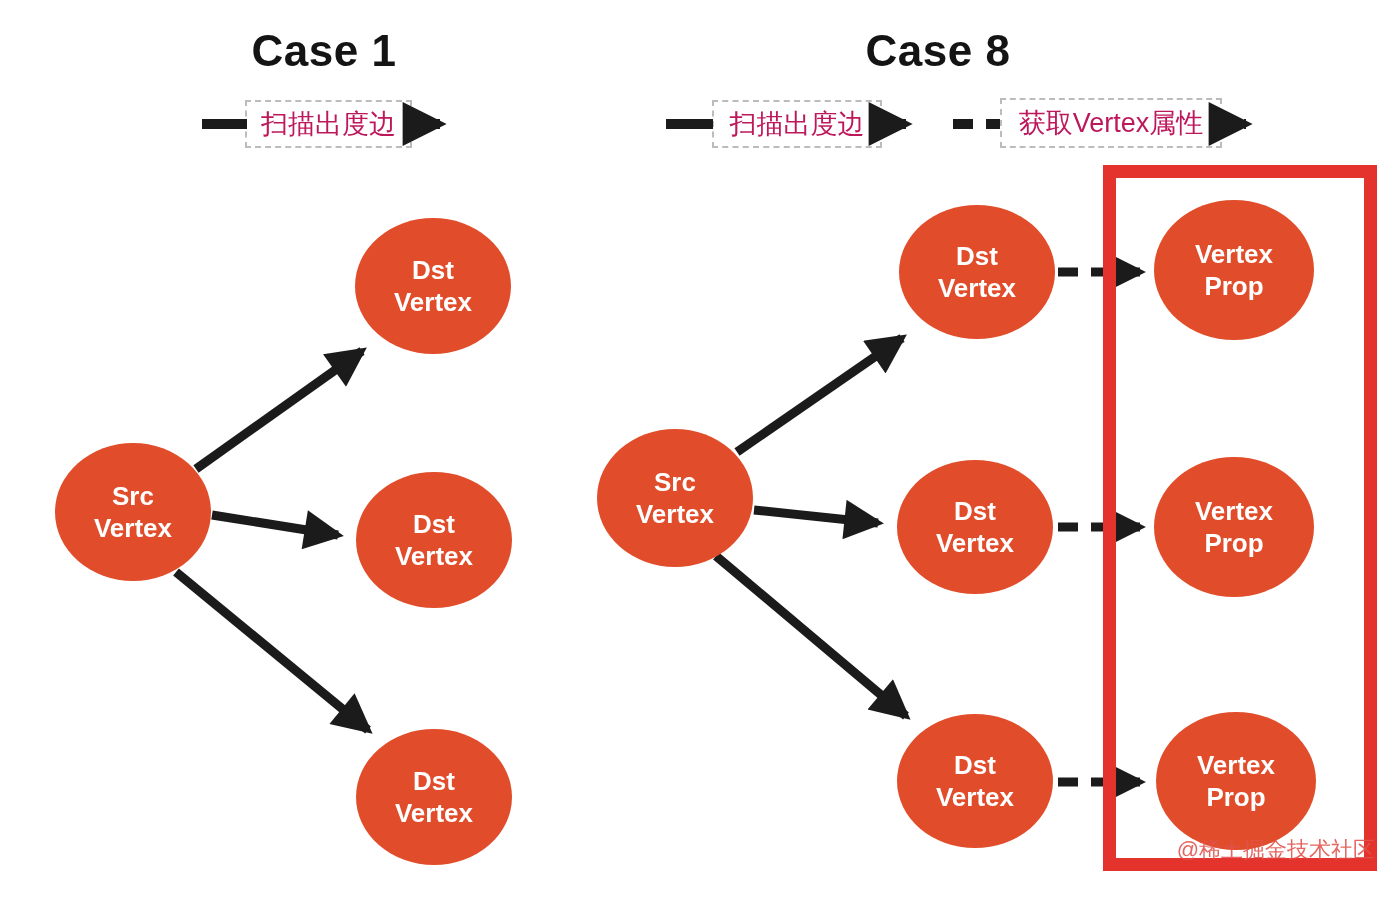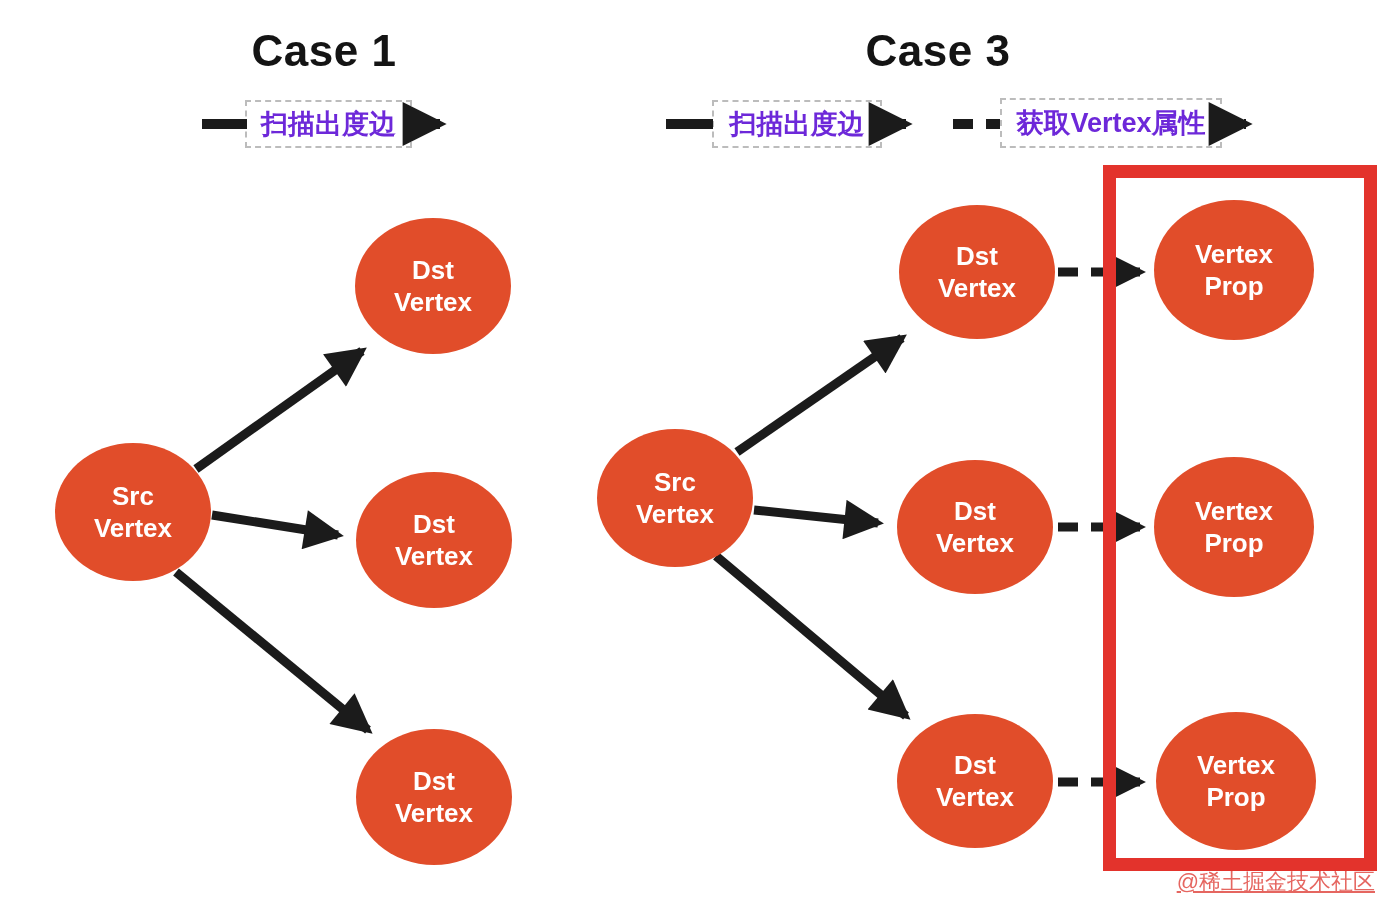--- a/index.html
+++ b/index.html
@@ -28,22 +28,22 @@
     letter-spacing: 0.5px;
   }
   .legend-box {
     position: absolute;
     border: 2px dashed #bcbcbc;
     background: #ffffff;
     display: flex;
     align-items: center;
     justify-content: center;
     font-size: 27px;
-    font-weight: 700;
-    color: #6d28d9;
+    font-weight: 400;
+    color: #be185d;
     white-space: nowrap;
   }
   .node {
     position: absolute;
     border-radius: 50%;
     background: var(--node-fill);
     color: #ffffff;
     display: flex;
     flex-direction: column;
     align-items: center;
@@ -69,36 +69,35 @@
     top: 165px;
     width: 274px;
     height: 706px;
     border: 13px solid var(--highlight);
     z-index: 3;
     background: transparent;
   }
   .watermark {
     position: absolute;
     right: 20px;
-    bottom: 0;
+    bottom: 32px;
     font-size: 22px;
     color: var(--watermark);
-    text-decoration: underline;
     opacity: 0.88;
     z-index: 6;
     white-space: nowrap;
   }
 </style>
 </head>
 <body>
 
 <div class="canvas">
 
   <div class="title" style="left:174px; top:26px;">Case 1</div>
-  <div class="title" style="left:788px; top:26px;">Case 3</div>
+  <div class="title" style="left:788px; top:26px;">Case 8</div>
 
   <div class="legend-box" style="left:245px; top:100px; width:167px; height:48px;">扫描出度边</div>
   <div class="legend-box" style="left:712px; top:100px; width:170px; height:48px;">扫描出度边</div>
   <div class="legend-box" style="left:1000px; top:98px; width:222px; height:50px;text-align:right;">获取Vertex属性</div>
 
   <svg class="arrow-layer" viewBox="0 0 1395 897" xmlns="http://www.w3.org/2000/svg">
     <defs>
       <marker id="ah" viewBox="0 0 10 10" refX="8.5" refY="5" markerWidth="4.6" markerHeight="4.4" orient="auto-start-reverse">
         <path class="head" d="M 0 0 L 10 5 L 0 10 z"></path>
       </marker>

